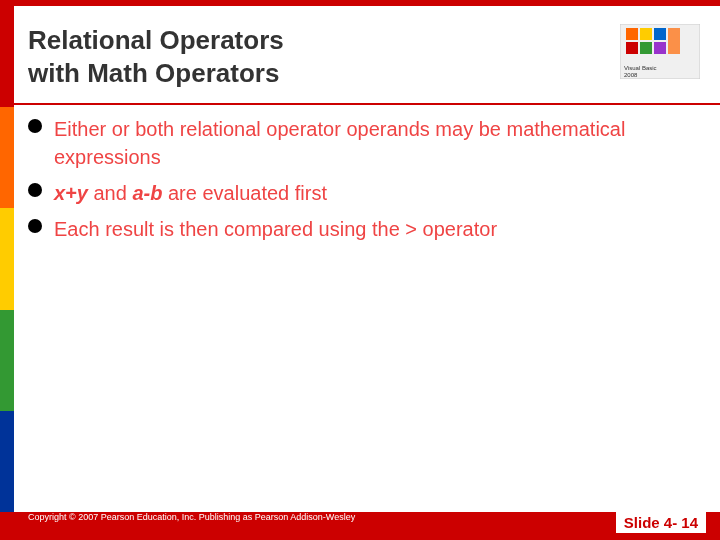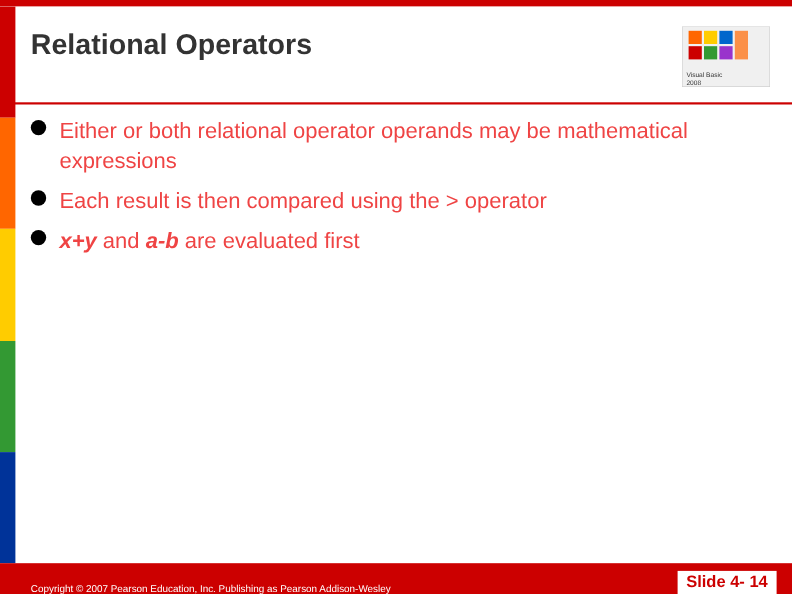--- a/index.html
+++ b/index.html
@@ -122,21 +122,21 @@
     .bold-italic {
       font-weight: bold;
       font-style: italic;
     }
 
     
     .footer {
       height: 28px;
       background: #cc0000;
       display: flex;
-      align-items: flex-end;
+      align-items: flex-start;
       justify-content: space-between;
       padding: 0 14px 0 28px;
       position: absolute;
       bottom: 0;
       left: 0;
       right: 0;
     }
 
     .footer-copyright {
       font-size: 9px;
@@ -178,20 +178,21 @@
     <div class="sidebar-strip strip-orange"></div>
     <div class="sidebar-strip strip-yellow"></div>
     <div class="sidebar-strip strip-green"></div>
     <div class="sidebar-strip strip-blue"></div>
   </div>
 
   <div class="header">
     <div class="header-title">
       <h1>
         <span>Relational Operators</span><br>
+        <span>with Math Operators</span>
       </h1>
     </div>
 
     <div class="logo-container">
       <svg width="80" height="55" viewBox="0 0 80 55">
 
         <rect x="0" y="0" width="80" height="55" fill="#f0f0f0" stroke="#cccccc" stroke-width="1"></rect>
 
         <rect x="6" y="4" width="12" height="12" fill="#ff6600"></rect>
         <rect x="20" y="4" width="12" height="12" fill="#ffcc00"></rect>
@@ -214,30 +215,30 @@
 
       <li class="bullet-item">
         <div class="bullet-marker"></div>
         <span class="bullet-text">Either or both relational operator operands may be mathematical expressions</span>
       </li>
 
 
 
       <li class="bullet-item">
         <div class="bullet-marker"></div>
-        <span class="bullet-text">Each result is then compared using the &gt; operator</span>
-      </li>
-
-      <li class="bullet-item">
-        <div class="bullet-marker"></div>
         <span class="bullet-text">
           <span class="bold-italic">x+y</span><span> and </span><span class="bold-italic">a-b</span><span> are evaluated first</span>
         </span>
       </li>
 
+      <li class="bullet-item">
+        <div class="bullet-marker"></div>
+        <span class="bullet-text">Each result is then compared using the &gt; operator</span>
+      </li>
+
     </ul>
   </div>
 
   <div class="footer">
     <span class="footer-copyright">Copyright © 2007 Pearson Education, Inc.  Publishing as Pearson Addison-Wesley</span>
     <span class="slide-num-box">Slide 4- 14</span>
   </div>
 
 </div>
 

